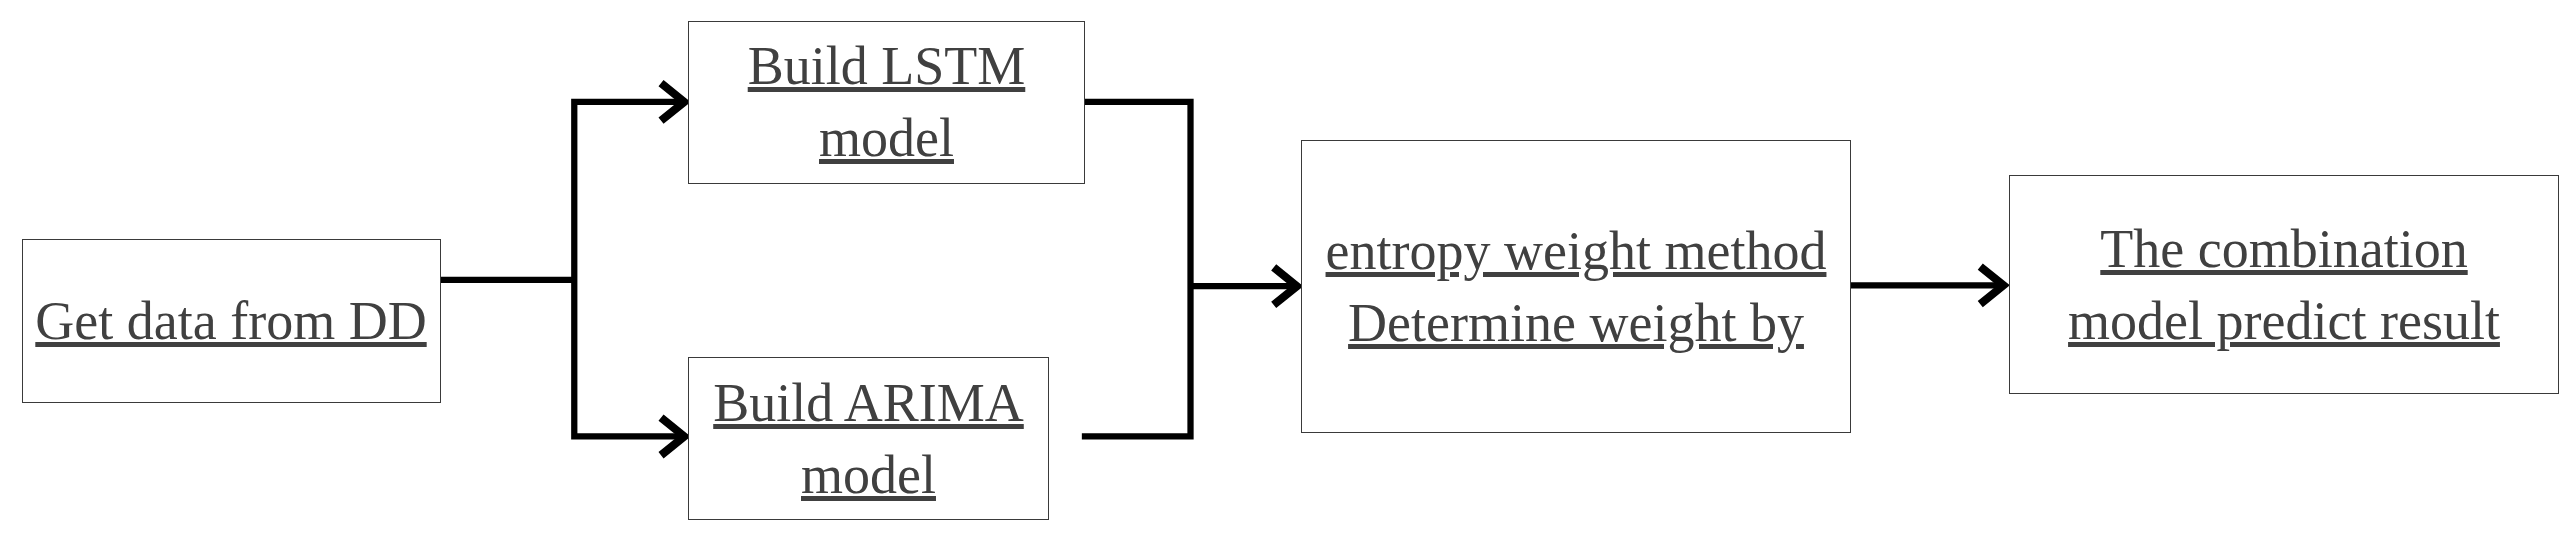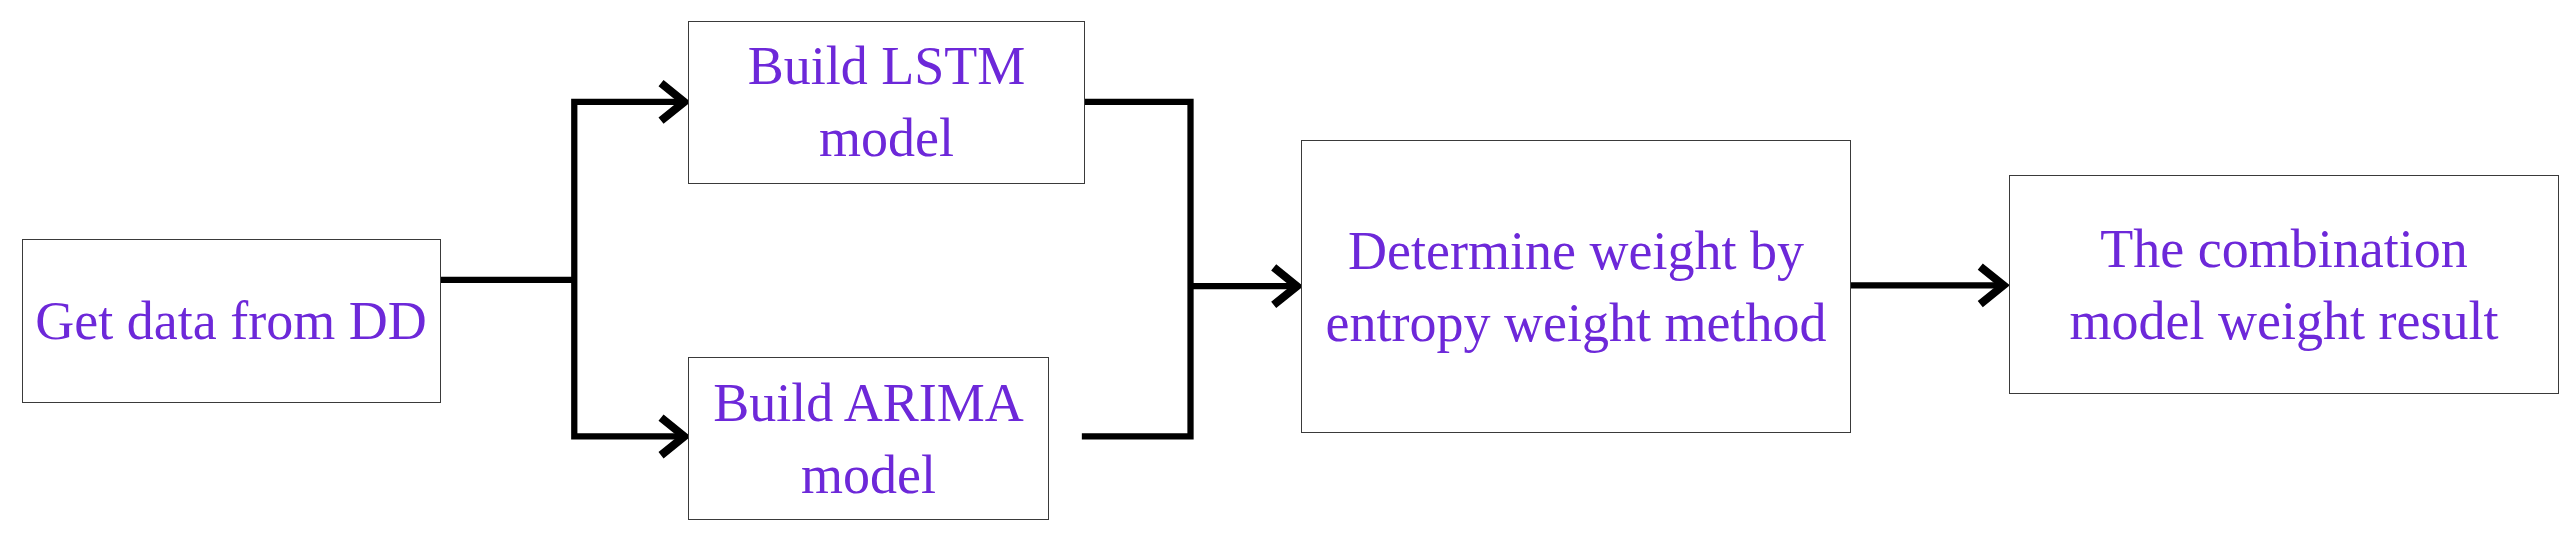--- a/index.html
+++ b/index.html
@@ -25,24 +25,25 @@
   .node {
     position: absolute;
     box-sizing: border-box;
     border: 1.8px solid #3a3a3a;
     background: #ffffff;
     display: flex;
     flex-direction: column;
     align-items: center;
     justify-content: center;
     text-align: left;
-    color: #6d28d9;
+    color: #404040;
     font-size: 54px;
     line-height: 72px;
     white-space: nowrap;
+    text-decoration: underline;
   }
   .node span { display: block; }
   .node-get-data  { left: 21.5px;   top: 199px; width: 419px; height: 164px; margin-top: 40px; }
   .node-lstm      { left: 688px;  top: 20.6px;  width: 397px; height: 163px; }
   .node-arima     { left: 688px;  top: 357px; width: 361px; height: 163px; }
   .node-entropy   { left: 1301px; top: 140px; width: 550px; height: 293px; }
   .node-result    { left: 2009px; top: 175px; width: 550px; height: 219px; }
 </style>
 </head>
 <body>
@@ -75,23 +76,23 @@
     <span>Build LSTM</span>
     <span>model</span>
   </div>
 
   <div class="node node-arima">
     <span>Build ARIMA</span>
     <span>model</span>
   </div>
 
   <div class="node node-entropy">
+    <span>entropy weight method</span>
     <span>Determine weight by</span>
-    <span>entropy weight method</span>
   </div>
 
   <div class="node node-result">
     <span>The combination</span>
-    <span>model weight result</span>
+    <span>model predict result</span>
   </div>
 
 </div>
 
 
 </body></html>

